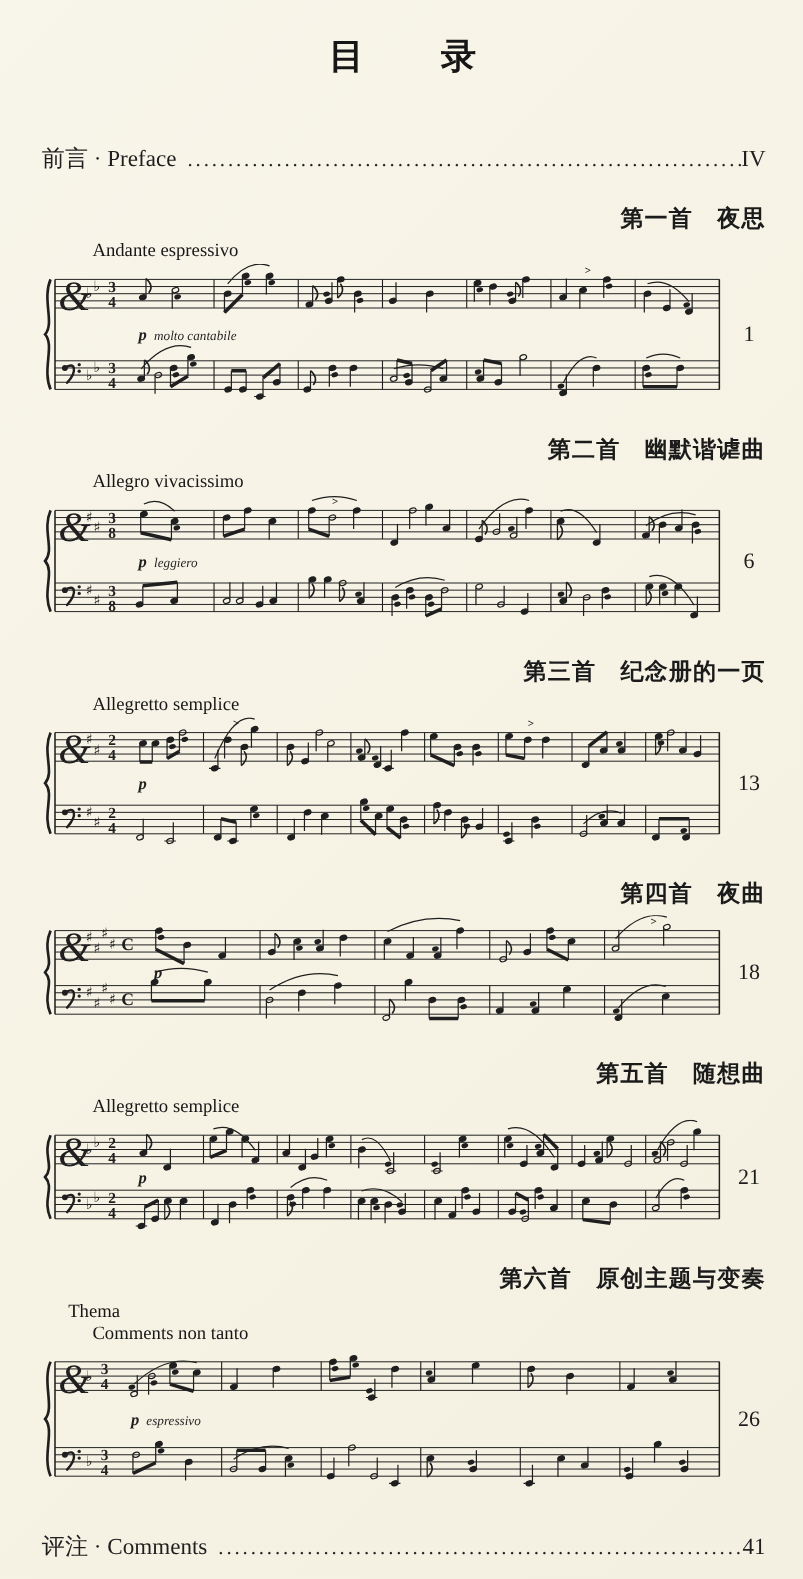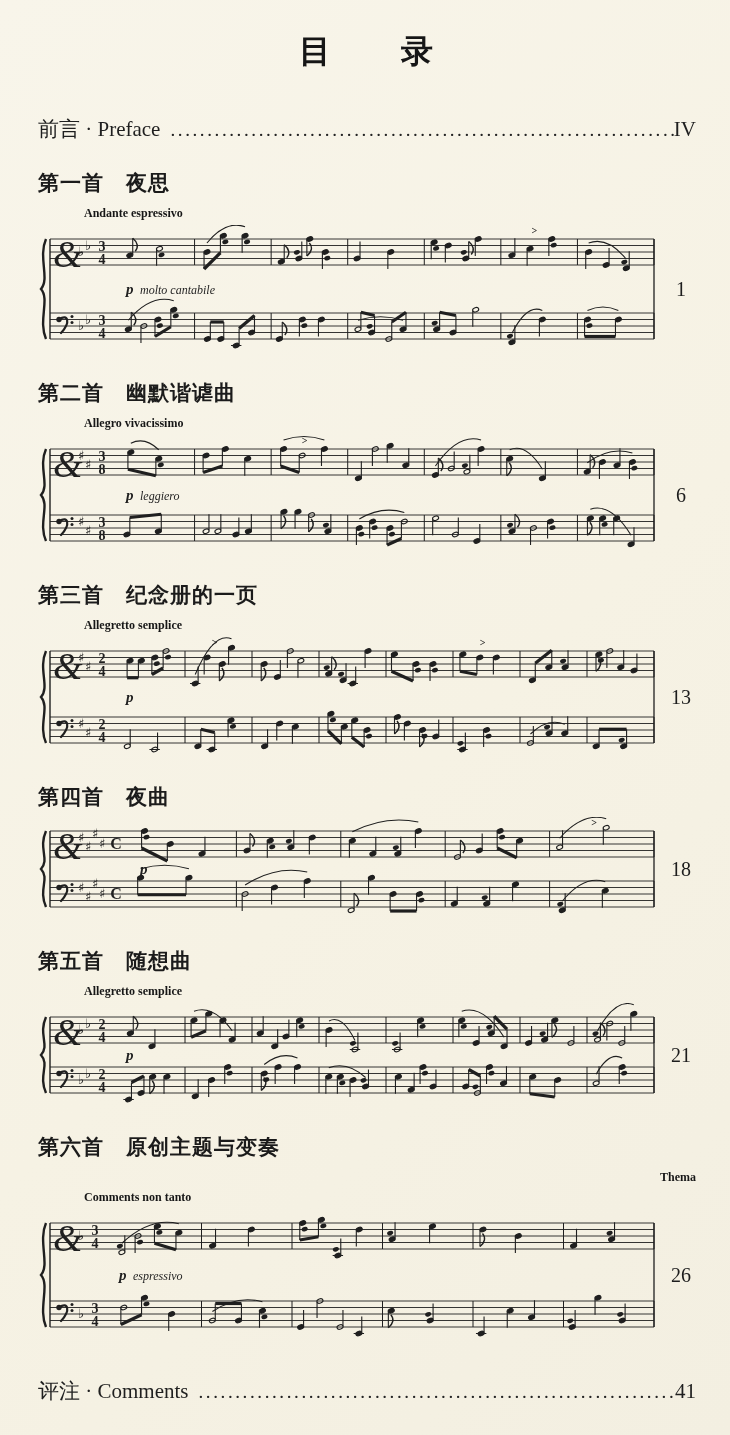--- a/index.html
+++ b/index.html
@@ -20,52 +20,52 @@
     text-align:center;
     font-size:32px;
     font-weight:bold;
     letter-spacing:2px;
     color:#161616;
   }
   .toc-line{
     display:flex;
     align-items:baseline;
     font-size:21px;
-    margin-top:41px;
+    margin-top:56px;
   }
   .toc-line.bottom{margin-top:36px;}
   .toc-label{white-space:nowrap;}
   .leader{
     flex:1;
     overflow:hidden;
     white-space:nowrap;
     letter-spacing:2.6px;
     padding:0 4px 0 10px;
     font-size:19px;
     color:#242424;
   }
   .toc-page-num{white-space:nowrap;font-size:21px;text-align:right;}
   .piece{margin-top:26px;}
   .piece-title{
     margin:0 0 6px 0;
-    text-align:left;
+    text-align:right;
     font-size:21px;
     font-weight:600;
     letter-spacing:1px;
     color:#1b1b1b;
   }
   .piece-number{margin-right:22px;}
   .tempo-lines{margin-left:46px;}
   .tempo-line{
-    font-size:12px;
-    font-weight:700;
+    font-size:17px;
+    font-weight:400;
     line-height:20px;
     color:#171717;
   }
-  .tempo-line.first-of-two{margin-left:-22px;text-align:right;}
+  .tempo-line.first-of-two{margin-left:-22px;}
   .score-row{
     display:flex;
     align-items:center;
     margin-top:2px;
   }
   .score{display:block;}
   .page-num{
     width:30px;
     text-align:center;
     font-size:20px;

